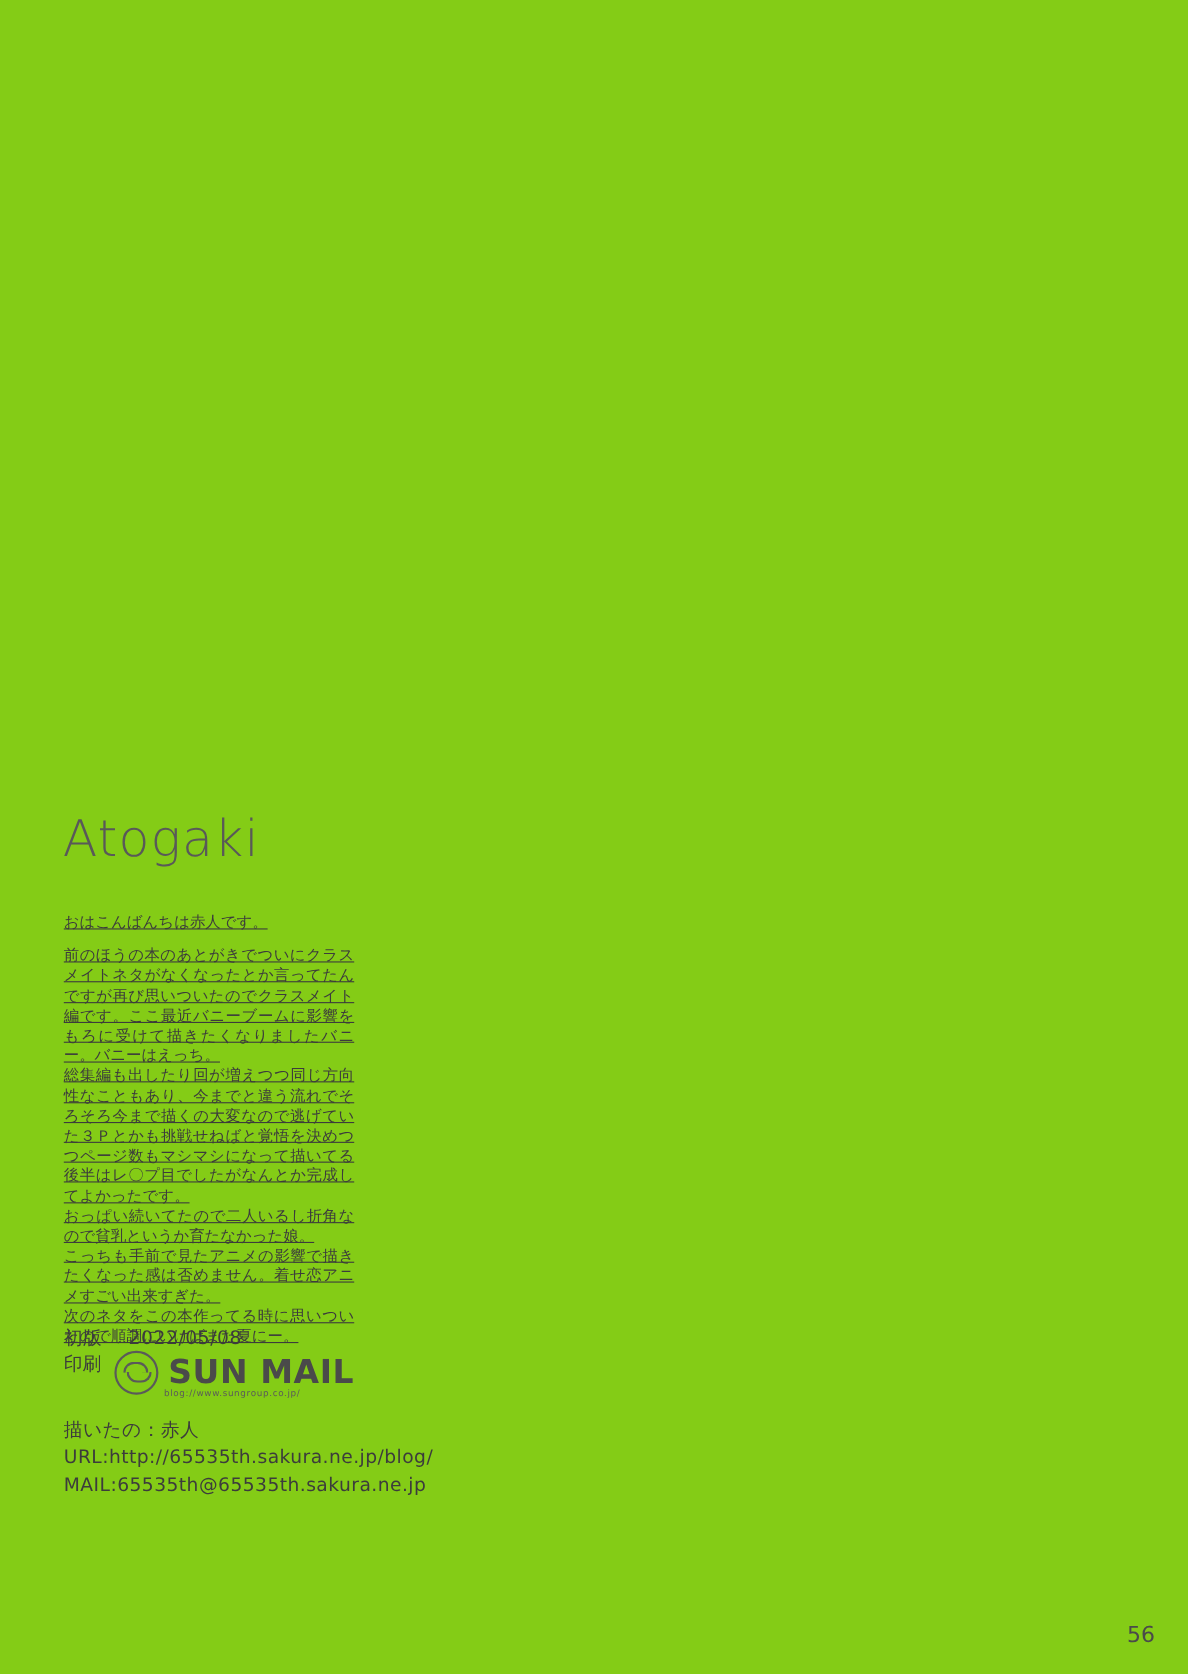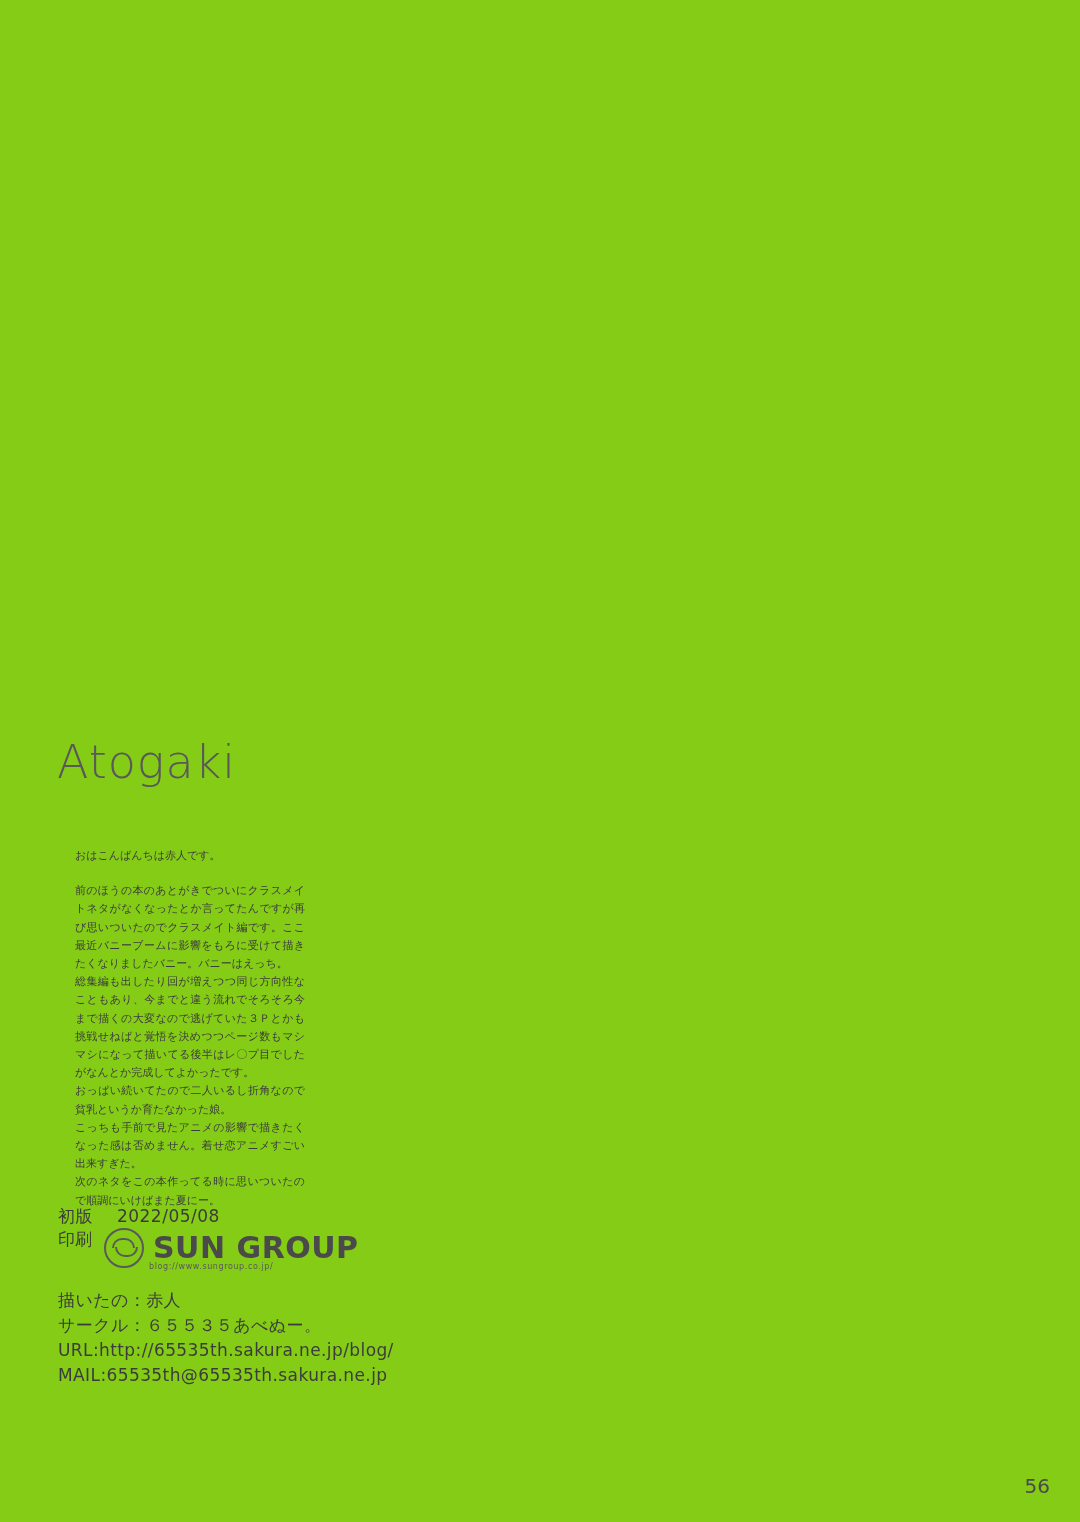--- a/index.html
+++ b/index.html
@@ -36,26 +36,27 @@
     line-height: 1.05;
   }
   
   .body-col {
     position: absolute;
     left: 58px;
     top: 830px;
     width: 264px;
   }
   .body-col p {
-    margin: 17px;
-    font-family: "DejaVu Sans", sans-serif;
-    font-size: 11px;
+    margin: 0;
+    font-family: "DejaVu Sans", sans-serif;
+    font-size: 14px;
     line-height: 18.2px;
     color: #3c3c3c;
     text-align: justify;
+    text-decoration: underline;
   }
   .body-col p.first {
     margin-bottom: 12px;
   }
   
   .colophon {
     position: absolute;
     left: 58px;
     top: 1205px;
     width: 700px;
@@ -194,29 +195,28 @@
 
   <div class="colophon">
     <div class="edition-row">
       <span>初版</span>
       <span class="edition-date">2022/05/08</span>
     </div>
     <div class="print-row">
       <span class="print-label">印刷</span>
       <span class="sun-logo">
         <span class="sun-mark"></span>
-        <span class="sun-text">SUN GROUP</span>
+        <span class="sun-text">SUN MAIL</span>
         <span class="sun-url">blog://www.sungroup.co.jp/</span>
       </span>
     </div>
   </div>
 
   <div class="credits">
     <div>描いたの：赤人</div>
-    <div>サークル：６５５３５あべぬー。</div>
     <div>URL:http://65535th.sakura.ne.jp/blog/</div>
     <div>MAIL:65535th@65535th.sakura.ne.jp</div>
   </div>
 
 
   <div class="page-number">56</div>
 
 </div>
 
 </body></html>

